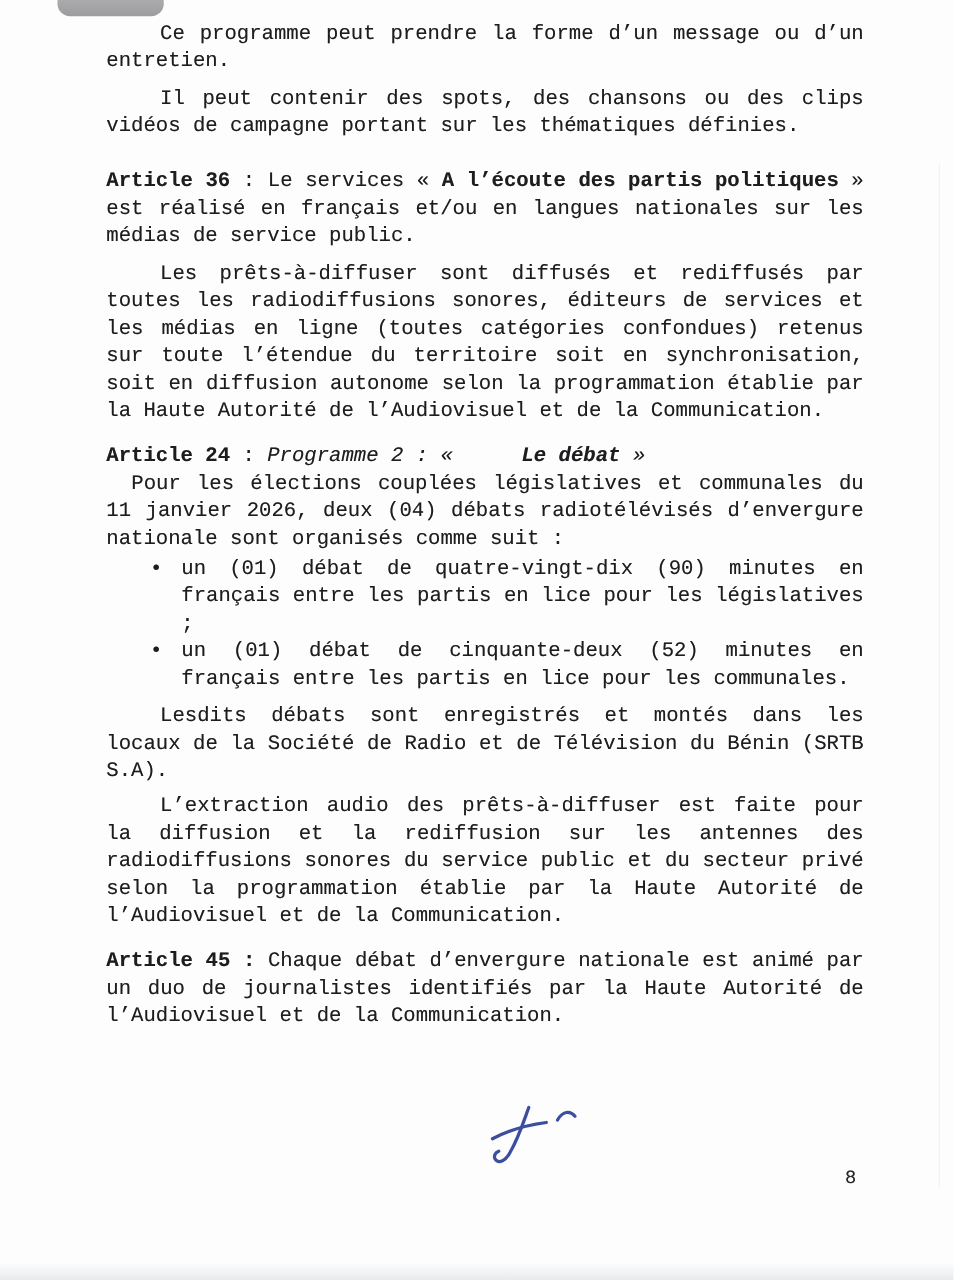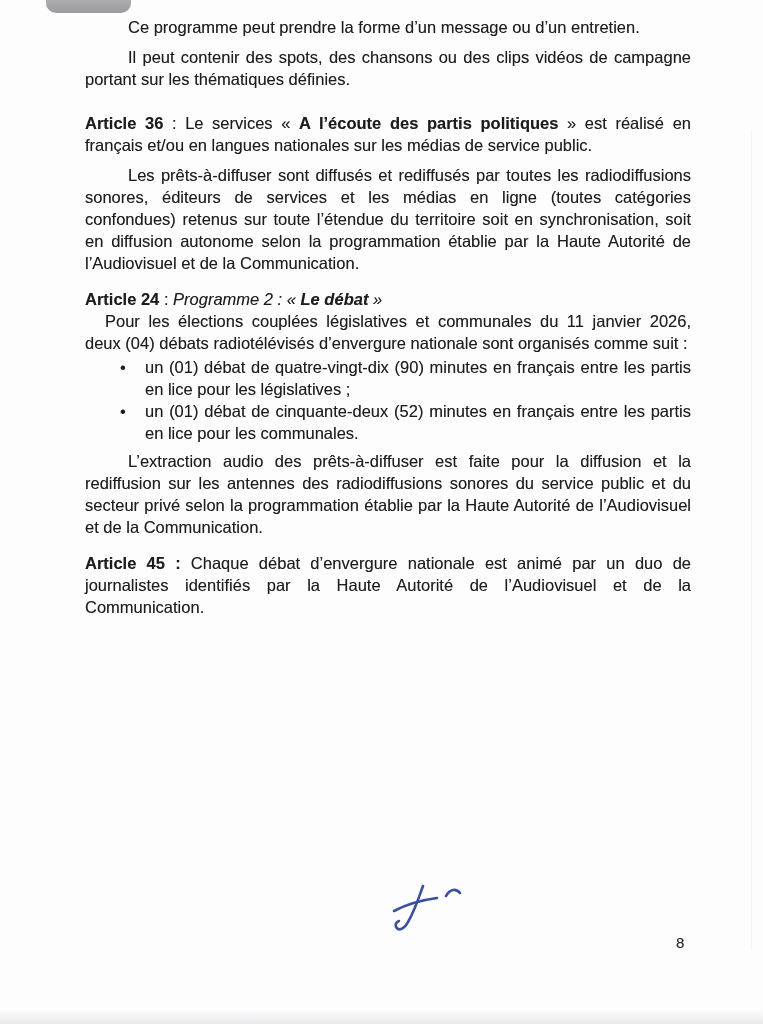--- a/index.html
+++ b/index.html
@@ -2,40 +2,40 @@
 <html><head>
 <meta charset="utf-8">
 <style>
   html, body { margin: 0; padding: 0; background: #ffffff; }
   .page {
     position: relative;
     width: 763px;
     height: 1024px;
     background: #fdfdfe;
     overflow: hidden;
-    font-family: Liberation Sans, sans-serif;
+    font-family: Liberation Mono, monospace;
     color: #1d1d1f;
   }
   .doc {
     position: absolute;
     left: 85px;
     top: 16px;
     width: 606px;
     font-size: 16.5px;
     line-height: 22px;
     text-align: justify;
     text-shadow: 0 0 0.5px rgba(30,30,30,0.45);
   }
   .para { margin: 0; }
   .article { margin: 0; }
   .ind-large { text-indent: 43px; }
   .ind-small { text-indent: 20px; }
   .r-b  { font-weight: bold; }
   .r-i  { font-style: italic; }
-  .r-bi { font-weight: bold; font-style: italic; }
+  .r-bi { font-weight: bold; font-style: italic; margin-left: 45px; }
   .bullet-item { display: flex; margin: 0; }
   .bullet-dot {
     width: 25px;
     margin-left: 35px;
     flex: 0 0 25px;
     text-align: left;
   }
   .bullet-text { flex: 1; text-align: justify; }
   .scanner-tab {
     position: absolute;
@@ -93,20 +93,21 @@
       <p class="article" style="margin-top: 14px;"><span class="r-b">Article 24</span><span> : </span><span class="r-i">Programme 2 : « </span><span class="r-bi">Le débat</span><span class="r-i"> »</span></p>
       <p class="para ind-small"><span>Pour les élections couplées législatives et communales du 11 janvier 2026, deux (04) débats radiotélévisés d’envergure nationale sont organisés comme suit :</span></p>
       <div class="bullet-item" style="margin-top: 2px;">
         <span class="bullet-dot">•</span>
         <span class="bullet-text"><span>un (01) débat de quatre-vingt-dix (90) minutes en français entre les partis en lice pour les législatives ;</span></span>
       </div>
       <div class="bullet-item">
         <span class="bullet-dot">•</span>
         <span class="bullet-text"><span>un (01) débat de cinquante-deux (52) minutes en français entre les partis en lice pour les communales.</span></span>
       </div>
+      <p class="para ind-large" style="margin-top: 8px;"><span>Lesdits débats sont enregistrés et montés dans les locaux de la Société de Radio et de Télévision du Bénin (SRTB S.A).</span></p>
       <p class="para ind-large" style="margin-top: 6px;"><span>L’extraction audio des prêts-à-diffuser est faite pour la diffusion et la rediffusion sur les antennes des radiodiffusions sonores du service public et du secteur privé selon la programmation établie par la Haute Autorité de l’Audiovisuel et de la Communication.</span></p>
       <p class="article" style="margin-top: 14px;"><span class="r-b">Article 45 :</span><span> Chaque débat d’envergure nationale est animé par un duo de journalistes identifiés par la Haute Autorité de l’Audiovisuel et de la Communication.</span></p>
     </div>
 
   <svg class="pen-annotation" viewBox="0 0 78 54" xmlns="http://www.w3.org/2000/svg">
     <path d="M33 3 C29 14 25 27 18 39 C15 45 9 49 6 44 C5 42 6 39 9 38" fill="none" stroke-width="2.6" stroke-linecap="round" stroke="#3c4f9e"></path>
     <path d="M4 28 C17 21 32 17 47 15" fill="none" stroke-width="2.6" stroke-linecap="round" stroke="#3c4f9e"></path>
     <path d="M56 13 C60 6 66 5 70 10" fill="none" stroke-width="2.6" stroke-linecap="round" stroke="#3c4f9e"></path>
   </svg>
 

